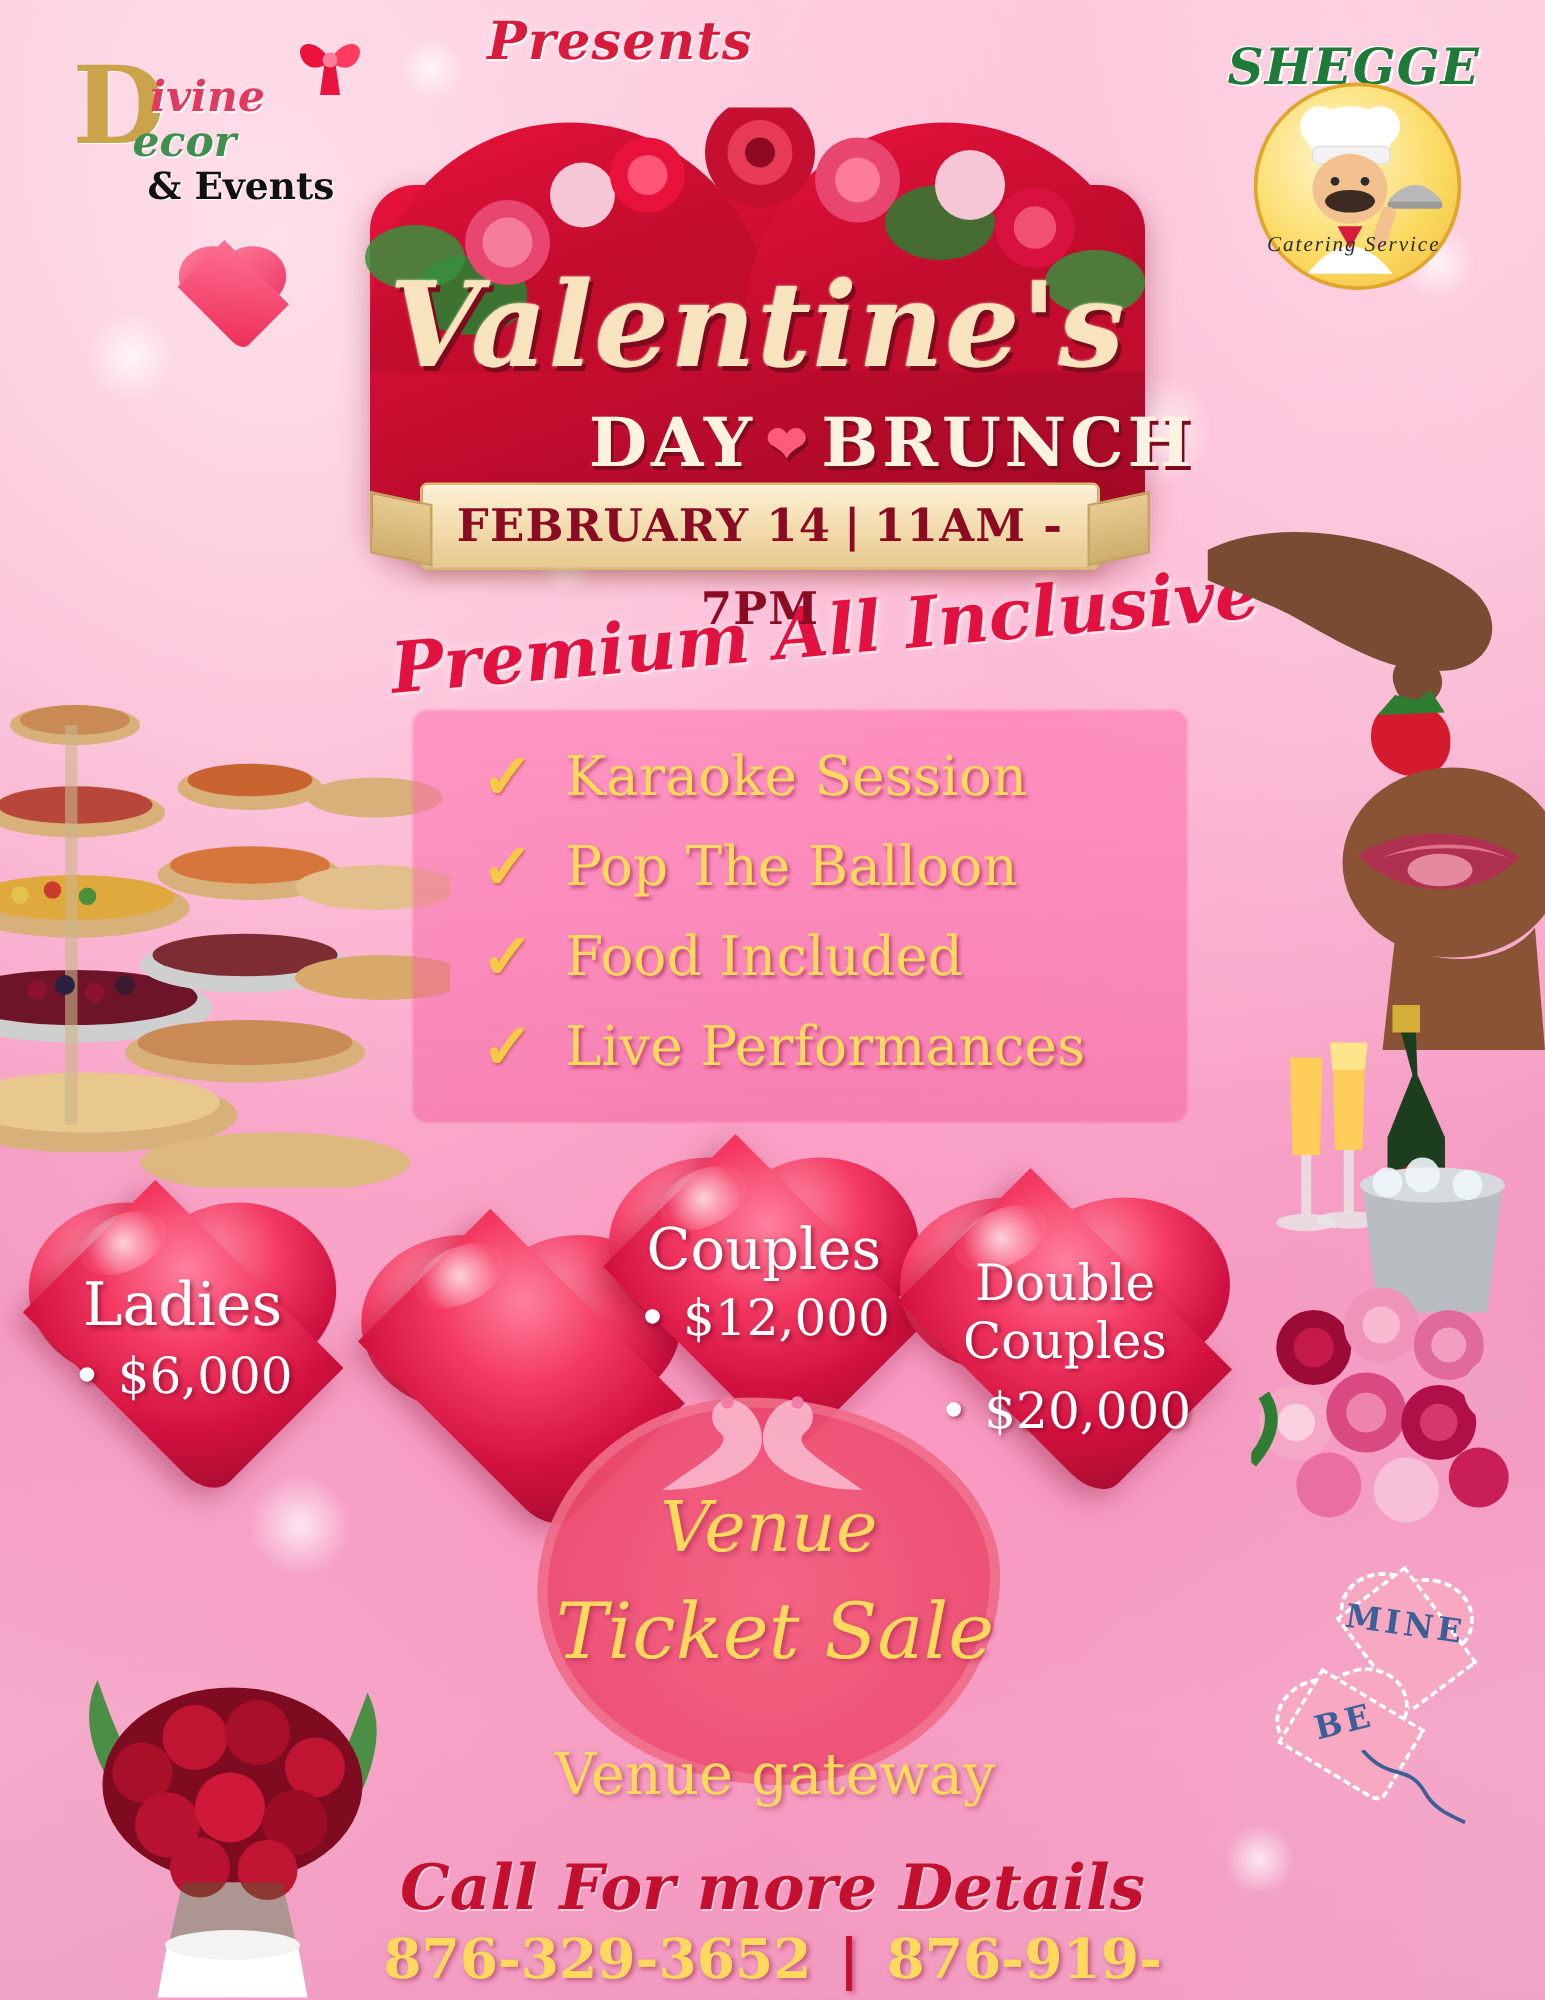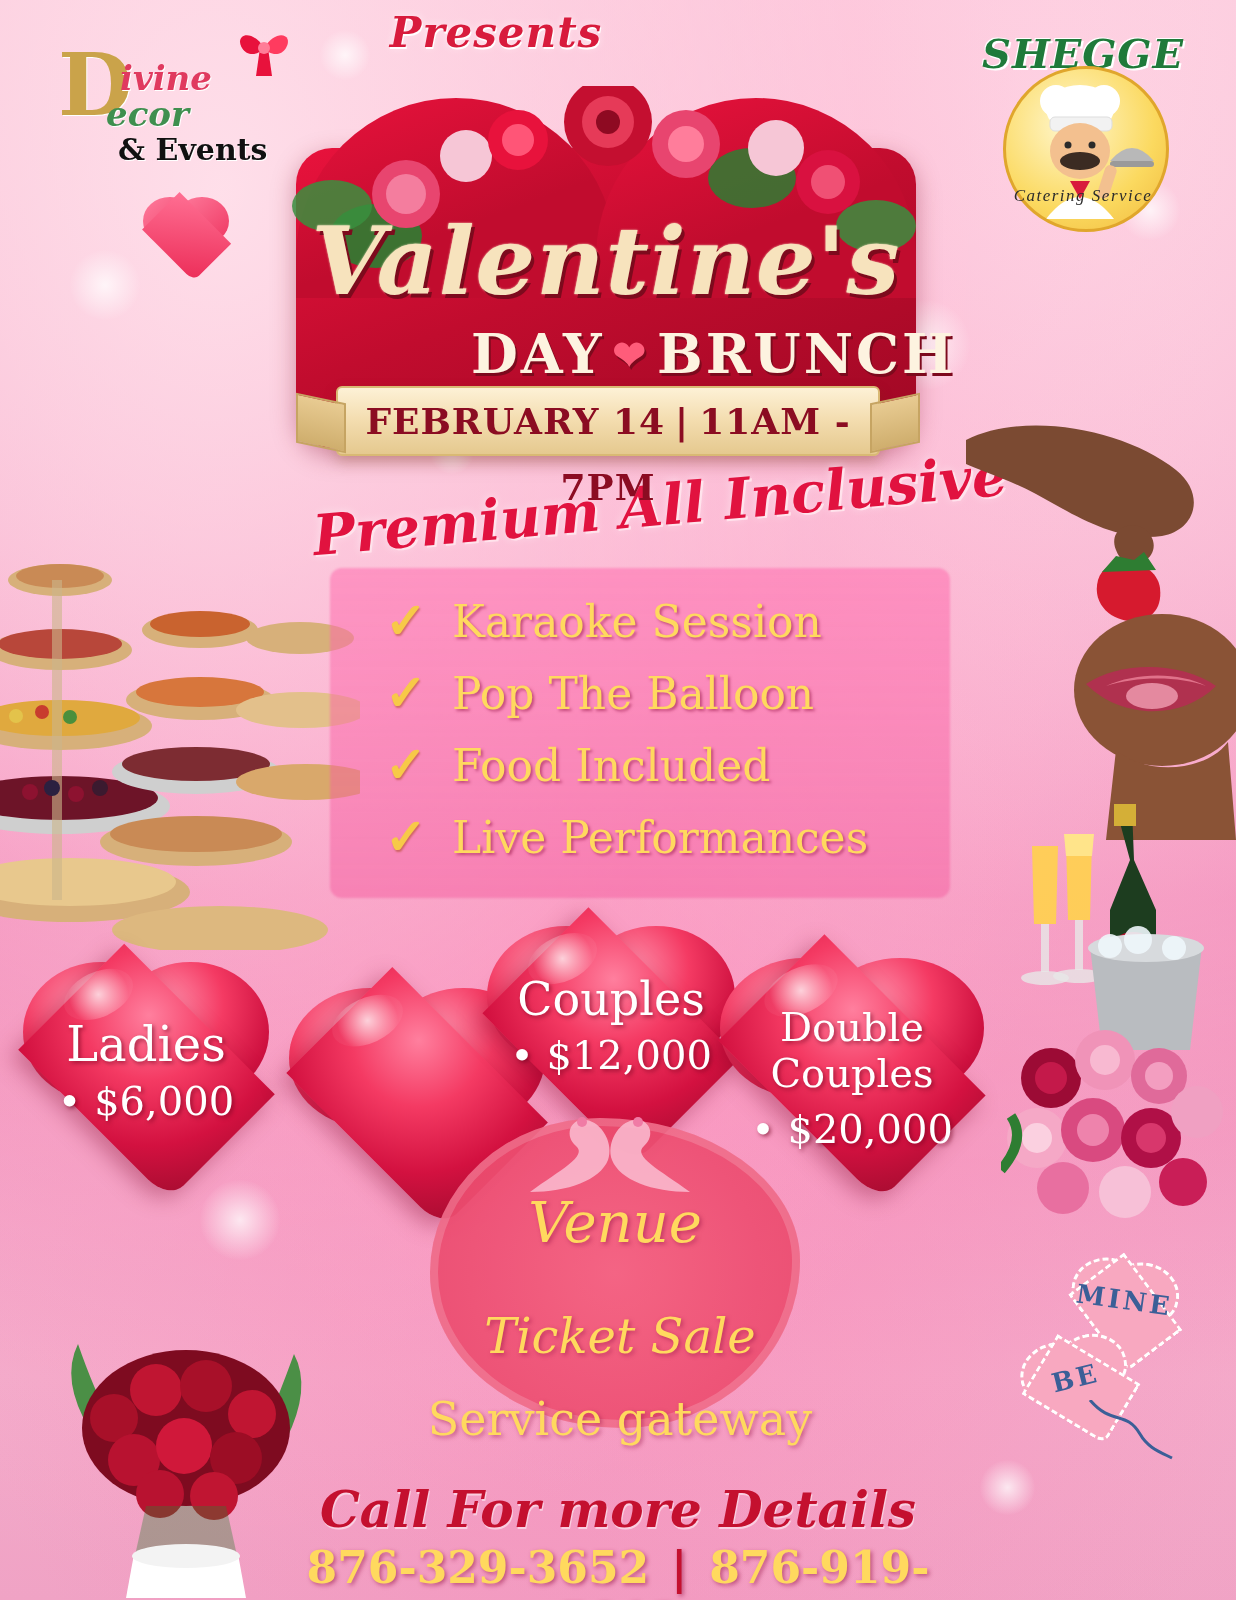--- a/index.html
+++ b/index.html
@@ -395,26 +395,26 @@
     width: 700px;
     text-align: center;
     font-family: "DejaVu Serif", serif;
     font-size: 46px;
     color: #ffd95e;
     text-shadow: 2px 2px 4px rgba(150,20,70,0.5);
   }
   .ticket-sale {
     position: absolute;
     left: 330px;
-    top: 1308px;
+    top: 1268px;
     width: 580px;
     text-align: center;
     font-family: "DejaVu Serif", serif;
     font-style: italic;
-    font-size: 48px;
+    font-size: 62px;
     color: #ffd95e;
     text-shadow: 2px 2px 4px rgba(150,20,70,0.5);
   }
   .ticket-gateway {
     position: absolute;
     left: 330px;
     top: 1392px;
     width: 580px;
     text-align: center;
     font-family: "DejaVu Serif", serif;
@@ -788,21 +788,21 @@
 
   <div class="venue-blob"></div>
   <svg class="swans" viewBox="0 0 240 110">
     <path d="M96 12 C80 10, 74 28, 86 38 C98 48, 70 62, 40 84 C78 84, 110 72, 118 52 C124 36, 112 14, 96 12 Z" fill="#f9b7cc" opacity="0.9"></path>
     <path d="M144 12 C160 10, 166 28, 154 38 C142 48, 170 62, 200 84 C162 84, 130 72, 122 52 C116 36, 128 14, 144 12 Z" fill="#f9b7cc" opacity="0.9"></path>
     <circle cx="92" cy="14" r="5" fill="#f07ba5"></circle>
     <circle cx="148" cy="14" r="5" fill="#f07ba5"></circle>
   </svg>
   <div class="venue-word">Venue</div>
   <div class="ticket-sale">Ticket Sale</div>
-  <div class="ticket-gateway">Service gateway</div>
+  <div class="ticket-gateway">Venue gateway</div>
 
   <svg class="deco roses-bouquet" viewBox="0 0 270 290">
     <path d="M40 120 Q10 70 28 34 Q44 80 60 110 Z" fill="#4b8f46"></path>
     <path d="M236 130 Q262 78 244 44 Q228 88 214 120 Z" fill="#4b8f46"></path>
     <ellipse cx="136" cy="118" rx="104" ry="78" fill="#7e0b20"></ellipse>
     <circle cx="64" cy="108" r="24" fill="#a81029"></circle>
     <circle cx="106" cy="80" r="26" fill="#c01532"></circle>
     <circle cx="156" cy="76" r="26" fill="#a81029"></circle>
     <circle cx="202" cy="104" r="24" fill="#c01532"></circle>
     <circle cx="84" cy="150" r="26" fill="#b81230"></circle>

